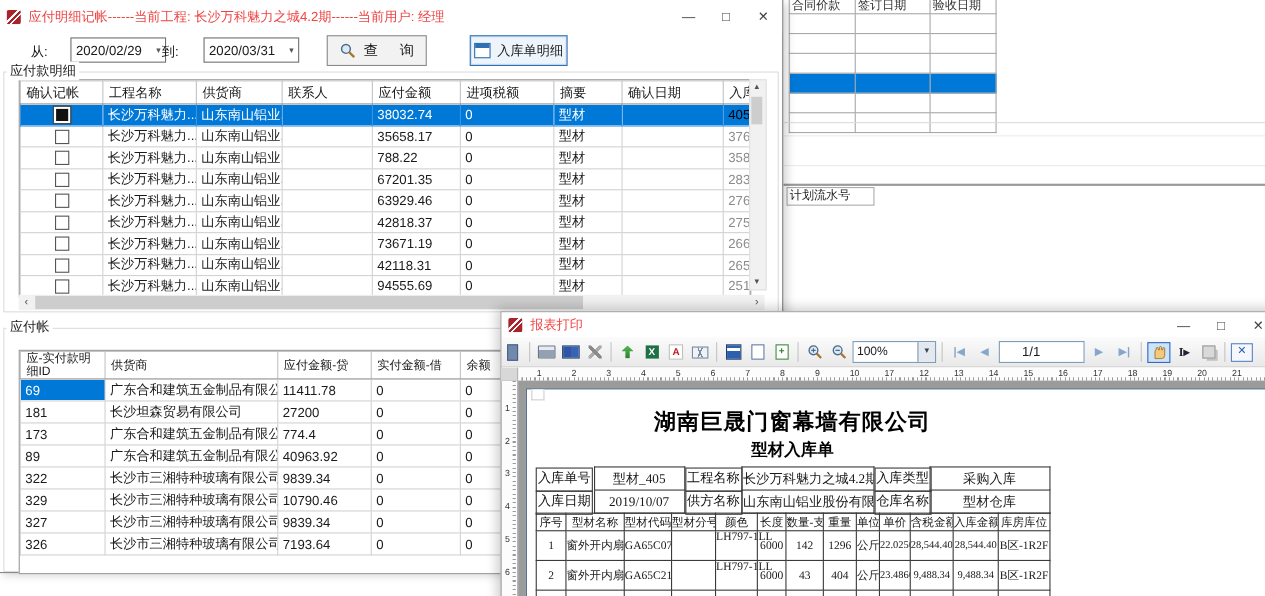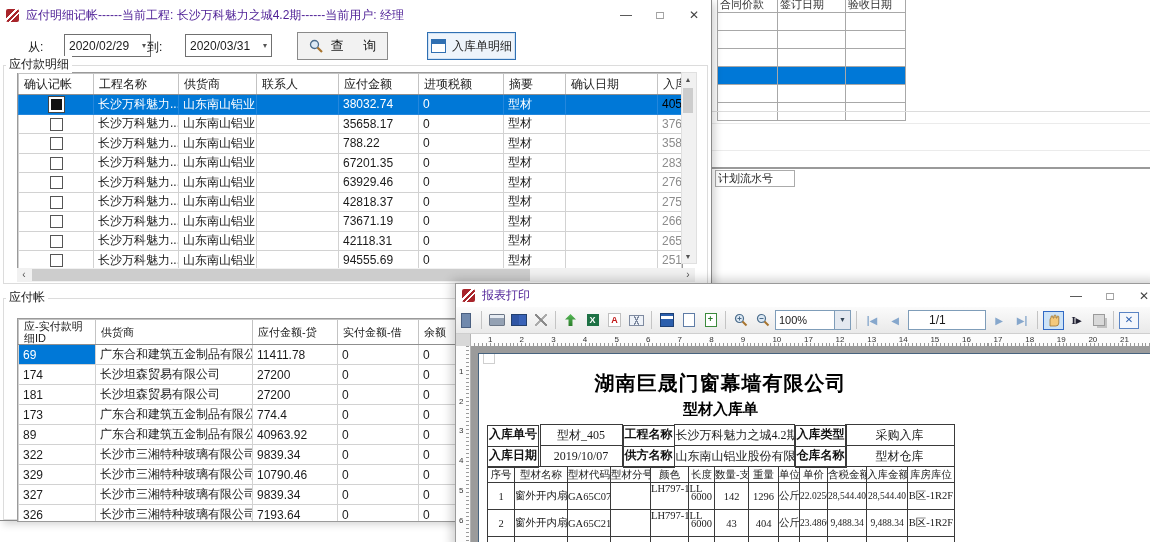--- a/index.html
+++ b/index.html
@@ -14,21 +14,21 @@
   .bg-line{position:absolute;left:0;width:439px;height:1px;background:#dcdcdc;}
   #bg-line-1{top:111px}#bg-line-2{top:123px;background:#ebebeb}#bg-line-3{top:150px;background:#ebebeb}
   #bg-line-4{top:167px;height:2px;background:#9a9a9a}
   #plan-cell{position:absolute;left:3px;top:170px;width:76px;height:15px;border:1px solid #ababab;background:#fff;font-size:11px;line-height:15px;padding-left:2px;white-space:nowrap;overflow:hidden;}
   
   #payable-window{position:absolute;left:0;top:0;width:711px;height:520px;background:#fff;z-index:10;
     border-right:1px solid #898989;border-bottom:1px solid #898989;box-shadow:3px 3px 8px rgba(0,0,0,.18);}
   .titlebar{display:flex;align-items:center;height:30px;background:#fff;}
   .win-icon{width:13px;height:13px;margin:0 7px 0 6px;background:#a8252b;border-radius:2px;flex:none;
     background-image:linear-gradient(135deg,transparent 38%,#fff 38%,#fff 48%,transparent 48%,transparent 58%,#fff 58%,#fff 66%,transparent 66%);}
-  .win-title{font-size:12px;color:#4c1d95;white-space:nowrap;overflow:hidden;}
+  .win-title{font-size:12px;color:#ef4444;white-space:nowrap;overflow:hidden;}
   .tb-space{flex:1;}
   .win-ctl{width:34px;height:100%;text-align:center;color:#444;font-size:12px;display:flex;align-items:center;justify-content:center;flex:none;}
   
   .lbl{position:absolute;font-size:12px;color:#111;}
   #lbl-from{left:28px;top:39px}#lbl-to{left:147px;top:39px}
   .combo{position:absolute;height:21px;border:1px solid #707070;background:#fff;display:flex;align-items:center;padding:0 4px;font-size:12px;margin-left:12px;}
   #combo-from{left:52px;top:34px;width:77px}#combo-to{left:173px;top:34px;width:77px}
   .combo .arr{margin-left:auto;font-size:8px;color:#555;}
   #btn-query{position:absolute;left:297px;top:32px;width:89px;height:26px;background:#f2f2f2;border:1px solid #8a8a8a;
     display:flex;align-items:center;justify-content:center;gap:8px;font-size:13px;}
@@ -111,21 +111,21 @@
     background:repeating-linear-gradient(#9a9a9a 0 1px,transparent 1px 3.95px);}
   .vnum{position:absolute;left:3px;font-size:8px;color:#333;background:#fcfcfc;}
   
   #rpt-page{position:absolute;left:22px;top:7px;width:690px;height:300px;background:#fff;border:1px solid #46637f;
     font-family:"Liberation Serif","DejaVu Serif",serif;}
   #page-notch{position:absolute;left:4px;top:0;width:10px;height:9px;border:1px solid #cfcfcf;border-top:none;background:#fff;}
   #rpt-company{position:absolute;left:8px;top:16px;width:467px;text-align:center;font-size:20px;font-weight:bold;letter-spacing:1px;color:#000;}
   #rpt-formtitle{position:absolute;left:8px;top:46px;width:467px;text-align:center;font-size:15px;font-weight:bold;color:#000;}
   #info-table{position:absolute;left:8px;top:70px;width:467px;border-collapse:collapse;table-layout:fixed;}
   #info-table td{border:1px solid #3a3a3a;height:20px;text-align:center;font-size:12px;padding:0 1px;white-space:nowrap;overflow:hidden;}
-  #info-table td.lbl{font-weight:bold;}
+  #info-table td.lbl{font-weight:normal;}
   #rpt-table{position:absolute;left:8px;top:112px;width:467px;border-collapse:collapse;table-layout:fixed;}
   #rpt-table th{border:1px solid #3a3a3a;height:15px;font-size:10.5px;font-weight:normal;padding:0;white-space:nowrap;overflow:hidden;}
   #rpt-table td{border:1px solid #3a3a3a;height:26px;font-size:10.5px;text-align:center;padding:0;white-space:nowrap;overflow:hidden;}
   #rpt-table td.ccolor{text-align:left;vertical-align:top;line-height:11px;overflow:visible;}
   #rpt-table td.cnum{font-size:9.5px;}
   #rpt-table tr.empty td{height:20px;}
 </style>
 </head>
 <body>
 
@@ -381,27 +381,20 @@
             <th>应付金额-贷</th>
             <th>实付金额-借</th>
             <th>余额</th>
           </tr>
         </thead>
         <tbody id="payable-tbody">
             <tr>
               <td class="sel">69</td>
               <td>广东合和建筑五金制品有限公司</td>
               <td>11411.78</td>
-              <td>0</td>
-              <td>0</td>
-            </tr>
-            <tr>
-              <td>174</td>
-              <td>长沙坦森贸易有限公司</td>
-              <td>27200</td>
               <td>0</td>
               <td>0</td>
             </tr>
             <tr>
               <td>181</td>
               <td>长沙坦森贸易有限公司</td>
               <td>27200</td>
               <td>0</td>
               <td>0</td>
             </tr>

